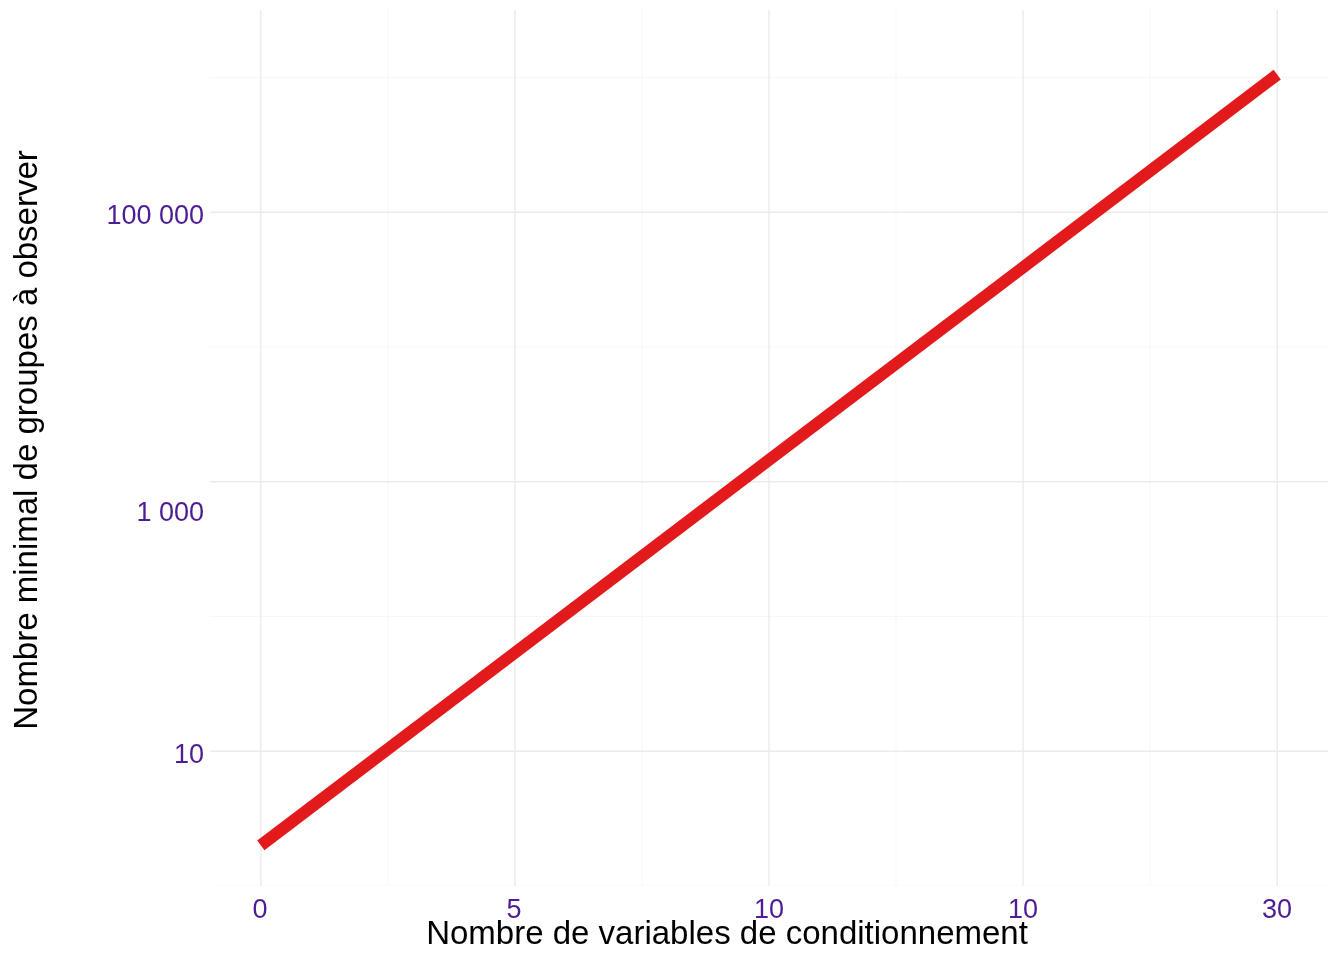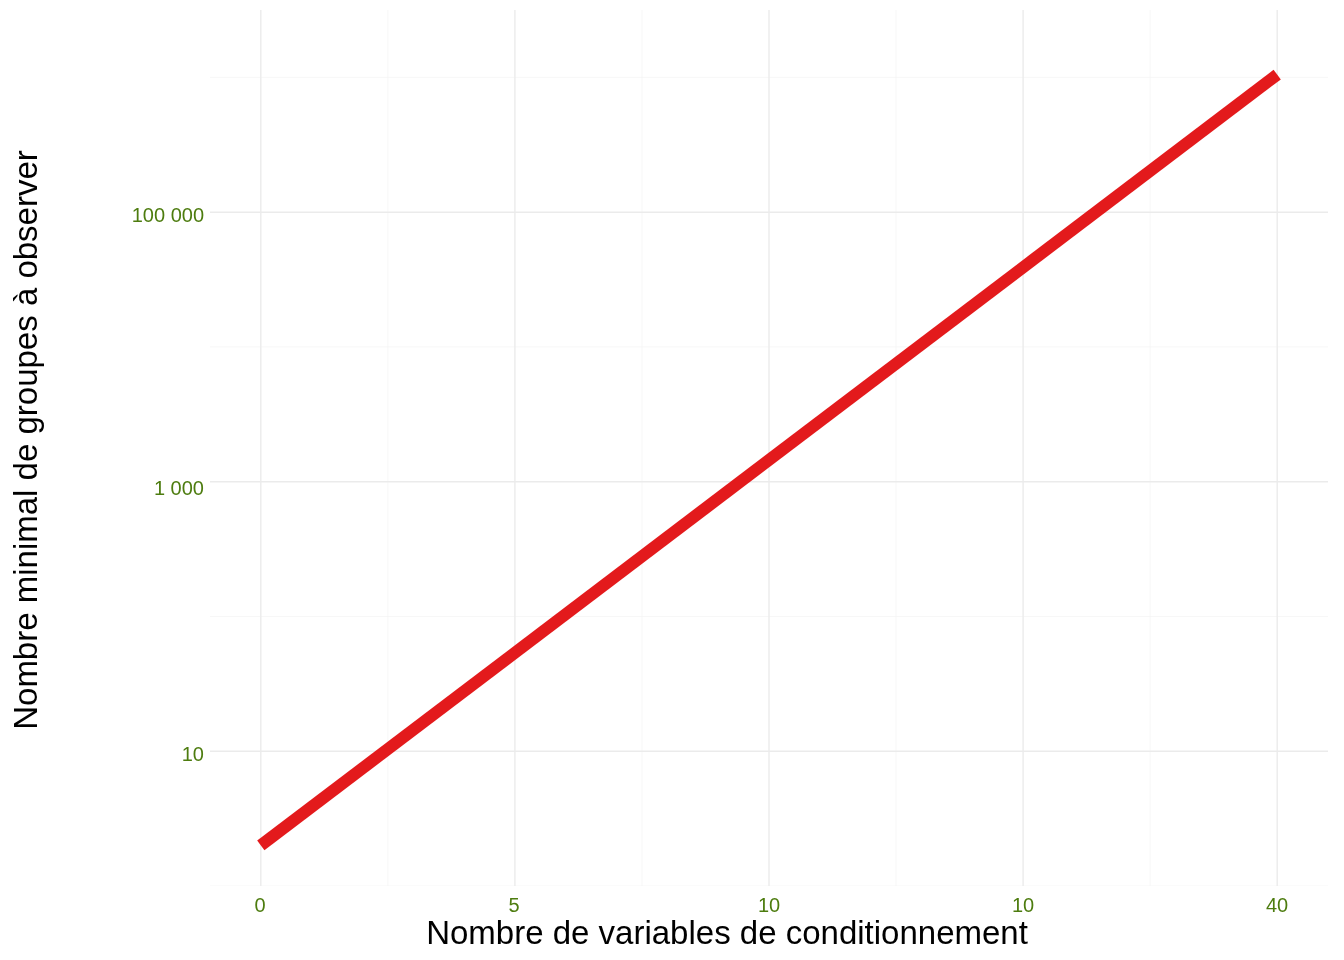--- a/index.html
+++ b/index.html
@@ -30,22 +30,22 @@
   .x-axis-label {
     position: absolute;
     bottom: 8px;
     width: 100%;
     text-align: center;
     font-size: 33px;
     left: 55px;
   }
   .tick-label {
     position: absolute;
-    font-size: 20px;
-    color: #4d7c0f;
+    font-size: 27px;
+    color: #4c1d95;
   }
   .tick-label.y {
     right: 1140px;
     text-align: right;
     transform: translateY(-50%);
   }
   .tick-label.x {
     transform: translateX(-50%);
     top: 894px;
   }
@@ -83,28 +83,28 @@
 </style>
 </head>
 <body>
 
 <div class="chart-wrap">
 
   <div class="y-axis-label">Nombre minimal de groupes à observer</div>
   <div class="x-axis-label">Nombre de variables de conditionnement</div>
 
   <div class="tick-label y" style="top:754px;">10</div>
-  <div class="tick-label y" style="top:488px;">1 000</div>
+  <div class="tick-label y" style="top:512px;">1 000</div>
   <div class="tick-label y" style="top:215px;">100 000</div>
 
   <div class="tick-label x" style="left:260px;">0</div>
   <div class="tick-label x" style="left:514px;">5</div>
   <div class="tick-label x" style="left:769px;">10</div>
   <div class="tick-label x" style="left:1023px;">10</div>
-  <div class="tick-label x" style="left:1277px;">40</div>
+  <div class="tick-label x" style="left:1277px;">30</div>
 
   <svg class="plot" viewBox="0 0 1118 876">
 
     <rect class="panel-bg" x="0" y="0" width="1118" height="876"></rect>
 
     <line class="grid-minor" x1="0" x2="1118" y1="876" y2="876"></line>
     <line class="grid-minor" x1="0" x2="1118" y1="606.5" y2="606.5"></line>
     <line class="grid-minor" x1="0" x2="1118" y1="336.9" y2="336.9"></line>
     <line class="grid-minor" x1="0" x2="1118" y1="67.4" y2="67.4"></line>
 

